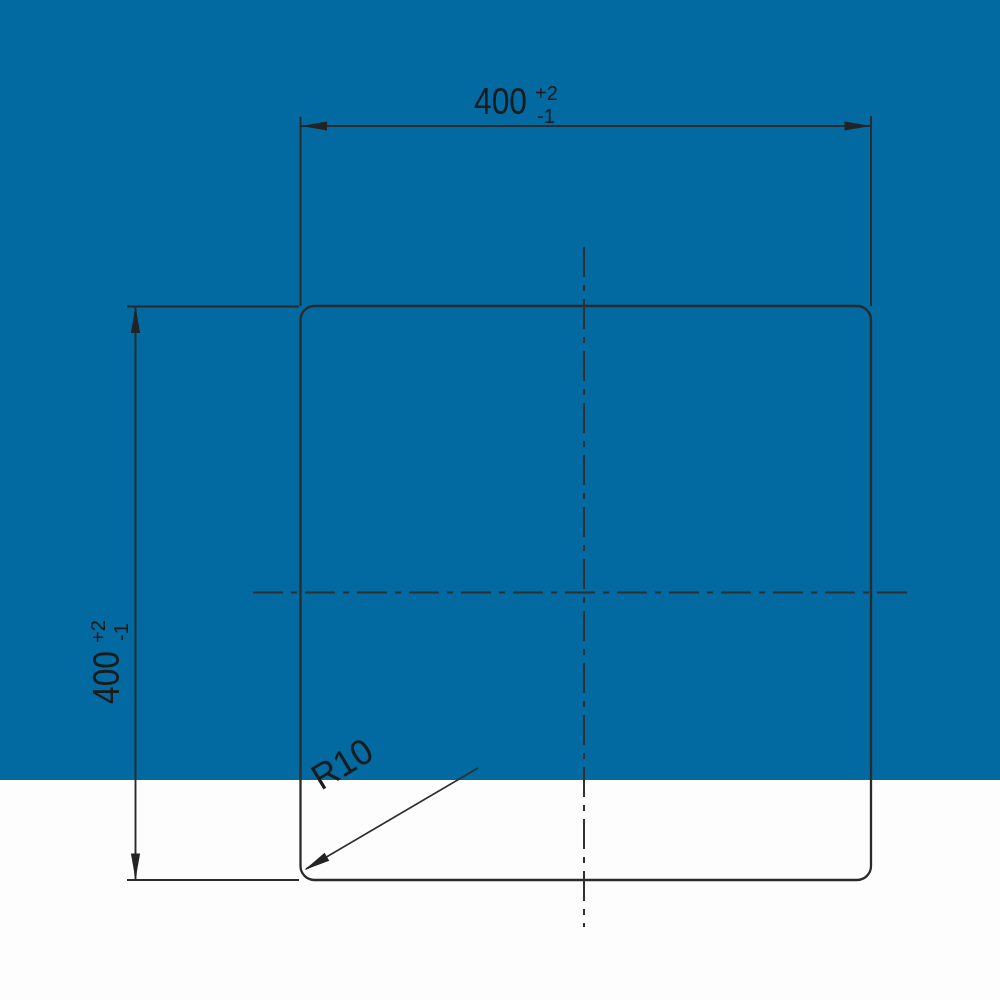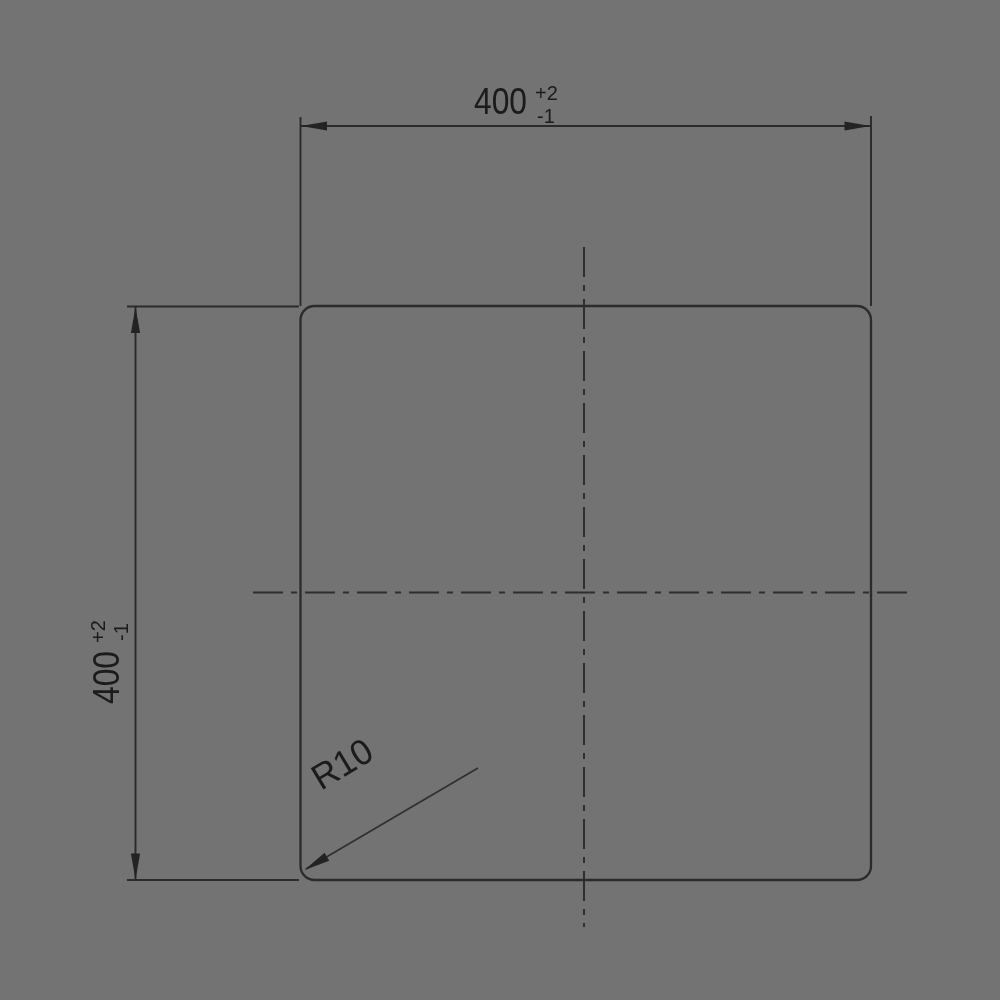--- a/index.html
+++ b/index.html
@@ -6,22 +6,22 @@
     margin: 0;
     padding: 0;
     width: 1000px;
     height: 1000px;
     background: #fdfdfd;
     font-family: "Liberation Sans", sans-serif;
   }
   .canvas {
     position: relative;
     width: 1000px;
-    height: 1000px;
-    background: #737373;
+    height: 780px;
+    background: #0369a1;
   }
   svg { display: block; }
   .solid-line {
     stroke: #2b2b2b;
     stroke-width: 1.9;
     fill: none;
   }
   .outline {
     stroke: #2b2b2b;
     stroke-width: 2.3;

